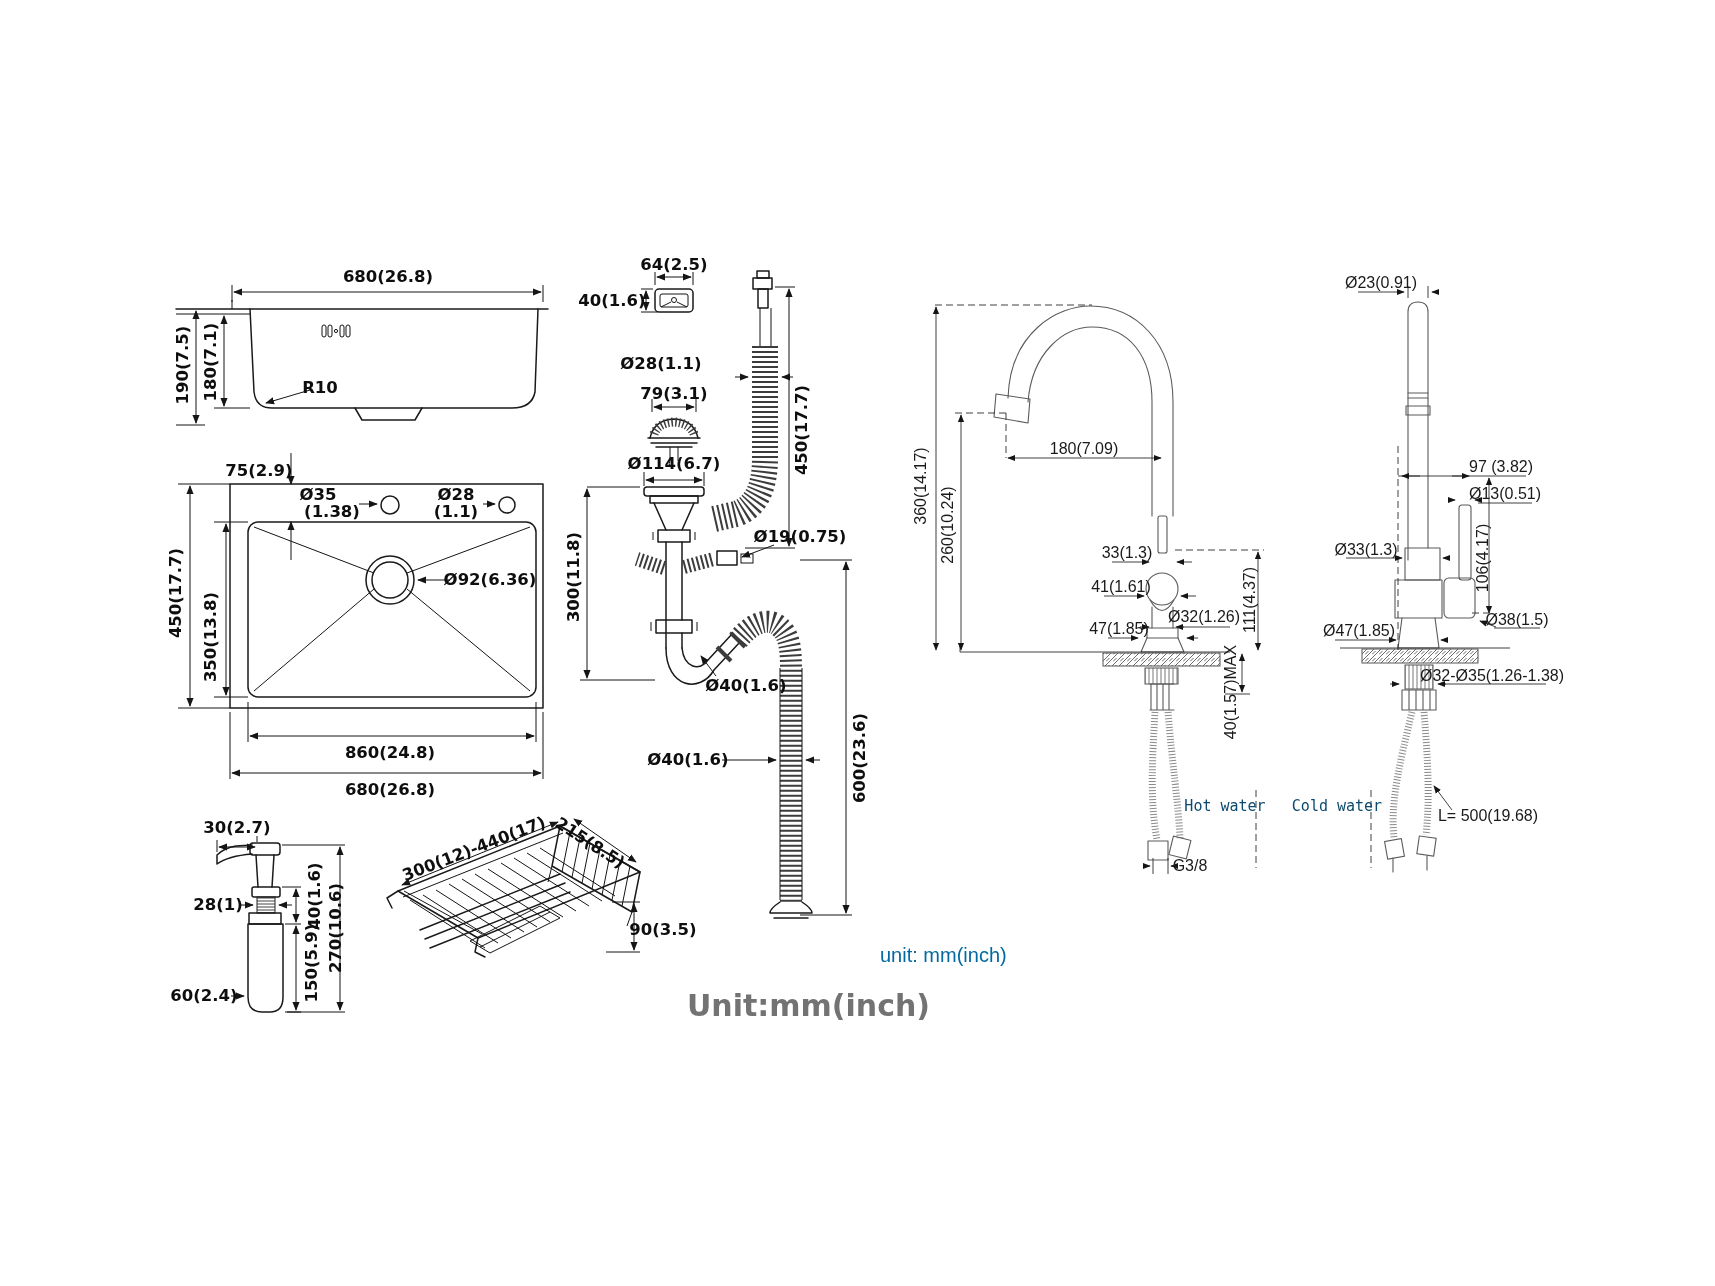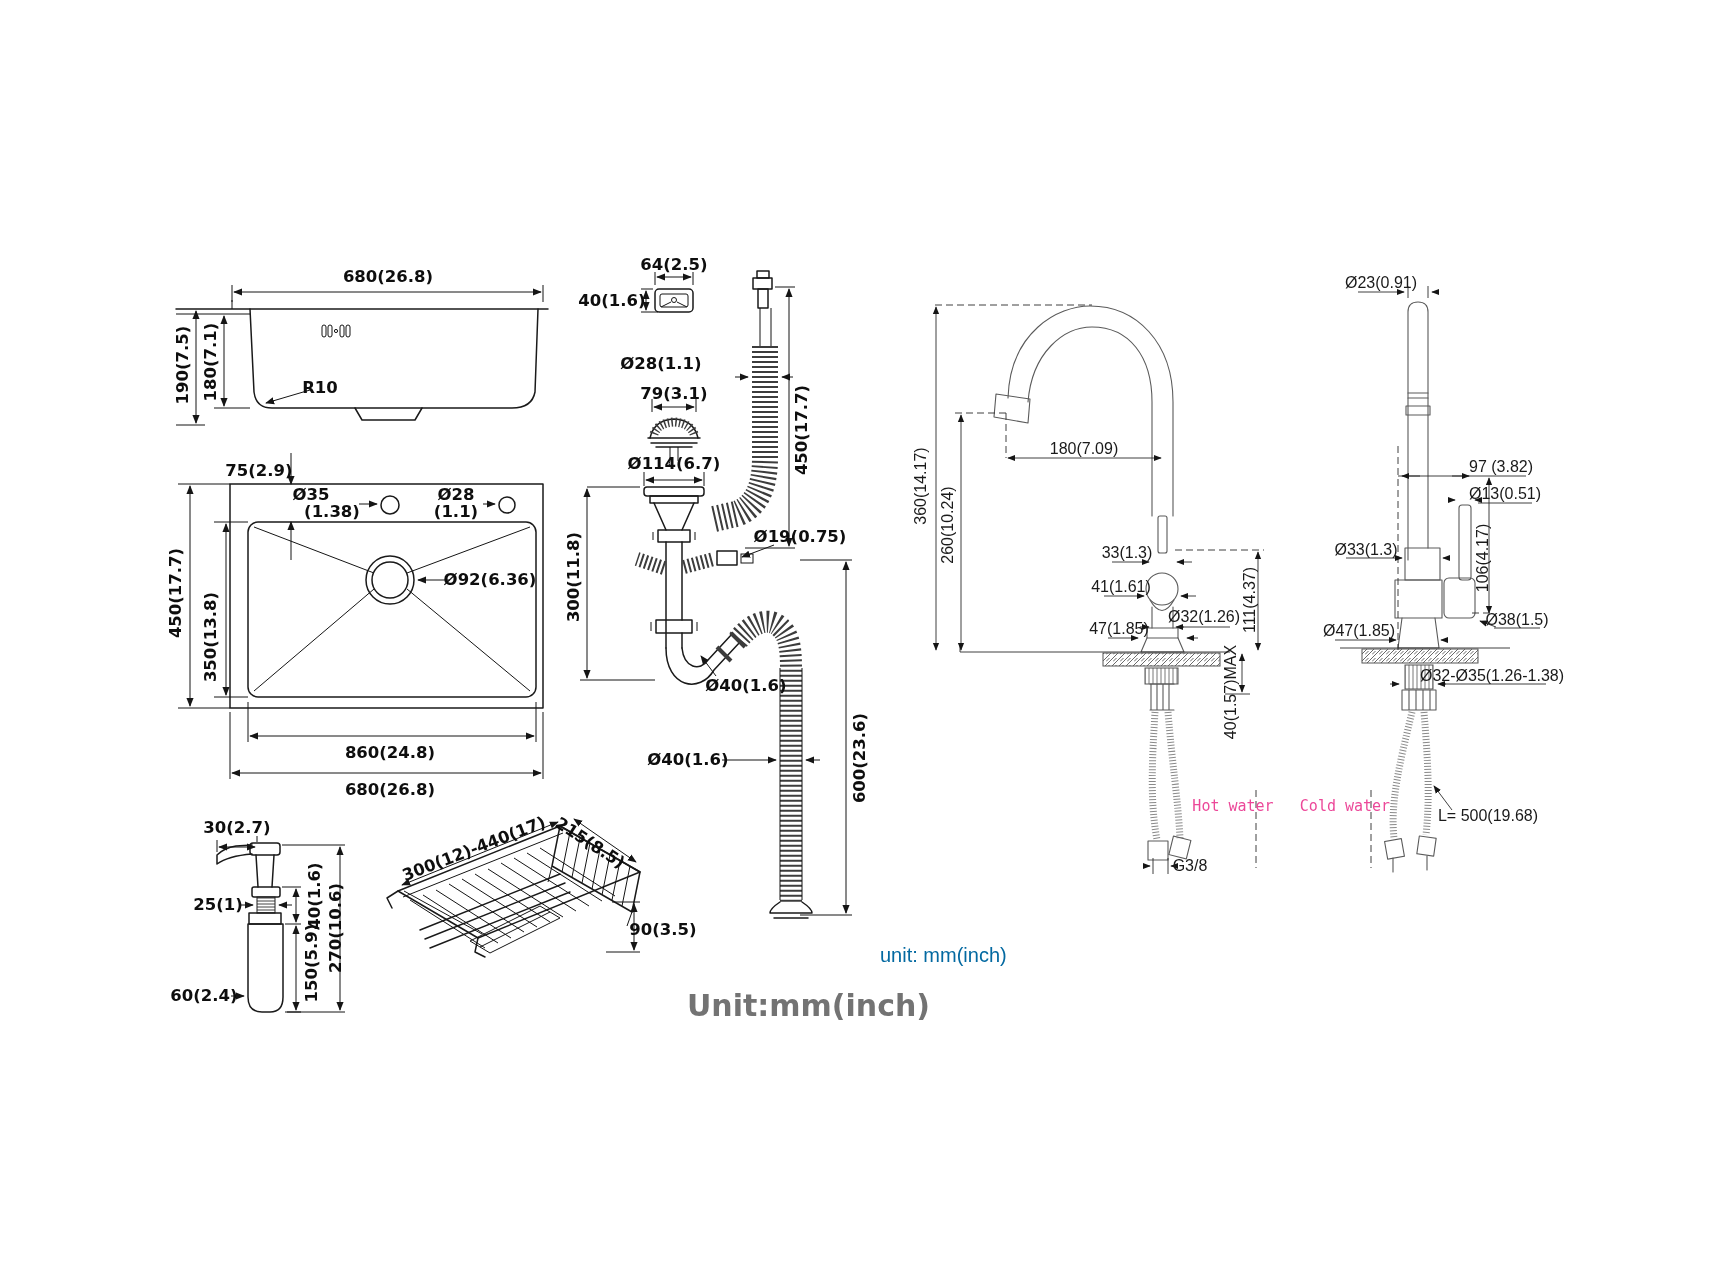--- a/index.html
+++ b/index.html
@@ -5,21 +5,21 @@
   html,body{margin:0;padding:0;background:#fff;}
   #canvas{position:relative;width:1715px;height:1286px;background:#fff;overflow:hidden;
           font-family:"DejaVu Sans",sans-serif;}
   #art{position:absolute;left:0;top:0;}
   .lbl{position:absolute;font:700 16.5px "DejaVu Sans",sans-serif;color:#0e0e0e;
        white-space:nowrap;transform:translate(-50%,-50%);line-height:1.05;text-align:center;}
   .lbl.v{transform:translate(-50%,-50%) rotate(-90deg);}
   .lblf{position:absolute;font:400 16px "Liberation Sans",sans-serif;color:#1a1a1a;
         white-space:nowrap;transform:translate(-50%,-50%);line-height:1.05;text-align:center;}
   .lblf.v{transform:translate(-50%,-50%) rotate(-90deg);}
-  .mono{font:400 15px "DejaVu Sans Mono",monospace;color:#ec4899;margin-left:8px;}
+  .mono{font:400 15px "DejaVu Sans Mono",monospace;color:#0c4a6e;}
   .unitb{position:absolute;font:700 30px "DejaVu Sans",sans-serif;color:#737373;white-space:nowrap;}
   .units{position:absolute;font:400 20px "Liberation Sans",sans-serif;color:#0369a1;white-space:nowrap;}
   svg .d{stroke:#151515;stroke-width:1;fill:none;}
   svg .a{stroke:#1a1a1a;stroke-width:1.5;fill:none;stroke-linejoin:round;stroke-linecap:round;}
   svg .f{stroke:#5a5a5a;stroke-width:1.1;fill:none;stroke-linejoin:round;stroke-linecap:round;}
   svg .df{stroke:#2b2b2b;stroke-width:.9;fill:none;}
   svg .dash{stroke-dasharray:7 4;}
   svg .cor{fill:none;stroke:#3c3c3c;}
   svg .braid{fill:none;stroke:#8a8a8a;}
 </style>
@@ -289,21 +289,21 @@
     <line class="df" x1="1452" y1="810" x2="1434" y2="786" marker-end="url(#ar)"></line>
   </g>
 </svg>
 
   <div class="lbl" style="left:388px;top:277px">680(26.8)</div>
   <div class="lbl v" style="left:183px;top:365px">190(7.5)</div>
   <div class="lbl v" style="left:211px;top:362px">180(7.1)</div>
   <div class="lbl" style="left:320px;top:388px">R10</div>
 
   <div class="lbl" style="left:259px;top:471px">75(2.9)</div>
-  <div class="lbl" style="left:311px;top:495px">Ø35</div>
+  <div class="lbl" style="left:318px;top:495px">Ø35</div>
   <div class="lbl" style="left:332px;top:512px">(1.38)</div>
   <div class="lbl" style="left:456px;top:495px">Ø28</div>
   <div class="lbl" style="left:456px;top:512px">(1.1)</div>
   <div class="lbl" style="left:490px;top:580px">Ø92(6.36)</div>
   <div class="lbl v" style="left:176px;top:593px">450(17.7)</div>
   <div class="lbl v" style="left:211px;top:637px">350(13.8)</div>
   <div class="lbl" style="left:390px;top:753px">860(24.8)</div>
   <div class="lbl" style="left:390px;top:790px">680(26.8)</div>
 
   <div class="lbl" style="left:674px;top:265px">64(2.5)</div>
@@ -313,21 +313,21 @@
 
   <div class="lbl" style="left:661px;top:364px">Ø28(1.1)</div>
   <div class="lbl v" style="left:802px;top:430px">450(17.7)</div>
   <div class="lbl v" style="left:574px;top:577px">300(11.8)</div>
   <div class="lbl" style="left:800px;top:537px">Ø19(0.75)</div>
   <div class="lbl" style="left:746px;top:686px">Ø40(1.6)</div>
   <div class="lbl" style="left:688px;top:760px">Ø40(1.6)</div>
   <div class="lbl v" style="left:860px;top:758px">600(23.6)</div>
 
   <div class="lbl" style="left:237px;top:828px">30(2.7)</div>
-  <div class="lbl" style="left:218px;top:905px">25(1)</div>
+  <div class="lbl" style="left:218px;top:905px">28(1)</div>
   <div class="lbl v" style="left:315px;top:896px">40(1.6)</div>
   <div class="lbl v" style="left:312px;top:963px">150(5.9)</div>
   <div class="lbl v" style="left:336px;top:928px">270(10.6)</div>
   <div class="lbl" style="left:204px;top:996px">60(2.4)</div>
 
   <div class="lbl" style="left:474px;top:849px;transform:translate(-50%,-50%) rotate(-21deg)">300(12)-440(17)</div>
   <div class="lbl" style="left:590px;top:843px;transform:translate(-50%,-50%) rotate(33deg)">215(8.5)</div>
   <div class="lbl" style="left:663px;top:930px">90(3.5)</div>
 
   <div class="unitb" style="left:687px;top:988px">Unit:mm(inch)</div>

